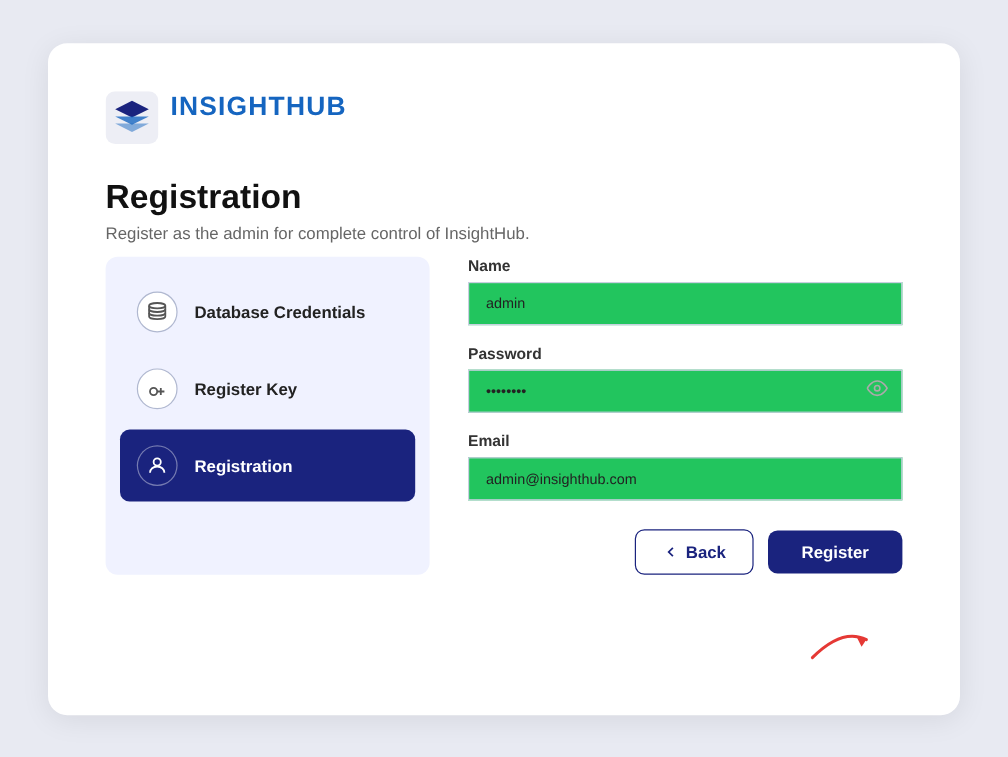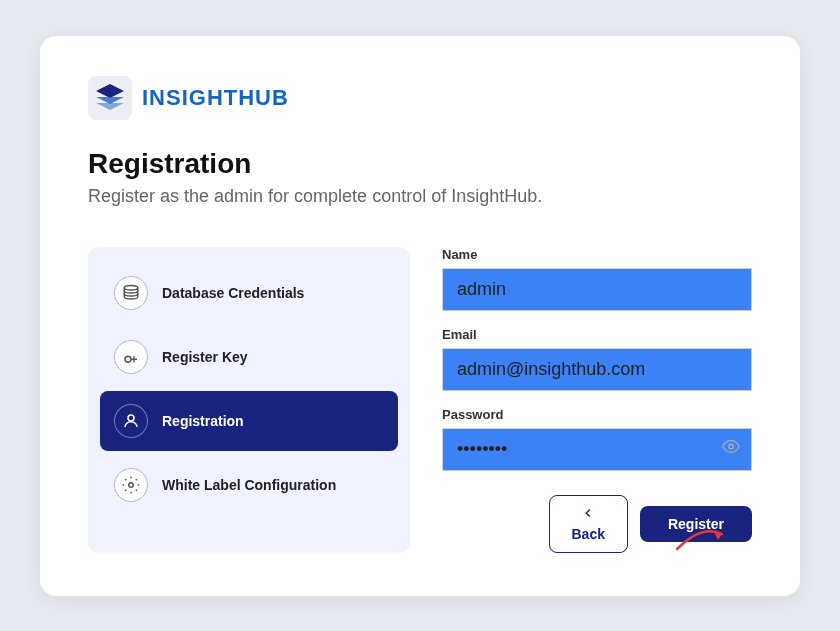--- a/index.html
+++ b/index.html
@@ -15,21 +15,21 @@
       background: #fff;
       border-radius: 16px;
       padding: 40px 48px;
       width: 760px;
       min-height: 560px;
       box-shadow: 0 4px 24px rgba(0,0,0,0.08);
       position: relative;
     }
     .logo-area {
       display: flex;
-      align-items: center;
+      align-items: flex-start;
       gap: 10px;
       margin-bottom: 28px;
     }
     .logo-icon {
       width: 44px;
       height: 44px;
     }
     .logo-text {
       font-size: 22px;
       font-weight: 800;
@@ -39,33 +39,33 @@
     .logo-text span {
       color: #1565c0;
     }
     .page-title {
       font-size: 28px;
       font-weight: 700;
       color: #111;
       margin-bottom: 6px;
     }
     .page-subtitle {
-      font-size: 18px;
+      font-size: 14px;
       color: #666;
-      margin-bottom: 40px;
+      margin-bottom: 12px;
     }
     .content-row {
       display: flex;
       gap: 32px;
     }
     .sidebar {
       background: #f0f2ff;
       border-radius: 10px;
       padding: 16px 12px;
-      width: 322px;
+      width: 270px;
       flex-shrink: 0;
       display: flex;
       flex-direction: column;
       gap: 4px;
     }
     .sidebar-item {
       display: flex;
       align-items: center;
       gap: 14px;
       padding: 13px 14px;
@@ -115,25 +115,25 @@
     }
     .form-label {
       font-size: 13px;
       font-weight: 600;
       color: #333;
     }
     .form-input {
       border: 1.5px solid #c8cfe0;
       border-radius: 0;
       padding: 10px 14px;
-      font-size: 18px;
+      font-size: 12px;
       color: #222;
       outline: none;
       width: 100%;
-      background: #3b82f6;
+      background: #22c55e;
     }
     .input-wrap {
       position: relative;
     }
     .input-wrap .form-input {
       padding-right: 40px;
     }
     .eye-icon {
       position: absolute;
       right: 12px;
@@ -156,21 +156,20 @@
       background: #fff;
       color: #1a237e;
       border-radius: 8px;
       padding: 10px 22px;
       font-size: 14px;
       font-weight: 600;
       cursor: pointer;
       display: flex;
       align-items: center;
       gap: 6px;
-      flex-direction: column;
     }
     .btn-register {
       background: #1a237e;
       color: #fff;
       border: none;
       border-radius: 8px;
       padding: 10px 28px;
       font-size: 14px;
       font-weight: 700;
       cursor: pointer;
@@ -232,55 +231,46 @@
       <div class="sidebar-item active">
         <div class="icon-wrap">
           <svg width="18" height="18" viewBox="0 0 24 24" fill="none" stroke="#fff" stroke-width="2">
               <circle cx="12" cy="8" r="4"></circle>
               <path d="M4 20c0-4 3.6-7 8-7s8 3 8 7"></path>
             </svg>
         </div>
         <span class="item-label">Registration</span>
       </div>
 
-      <div class="sidebar-item">
-        <div class="icon-wrap">
-          <svg width="18" height="18" viewBox="0 0 24 24" fill="none" stroke="#555" stroke-width="2">
-              <circle cx="12" cy="12" r="3"></circle>
-              <path d="M12 1v2M12 21v2M4.22 4.22l1.42 1.42M18.36 18.36l1.42 1.42M1 12h2M21 12h2M4.22 19.78l1.42-1.42M18.36 5.64l1.42-1.42"></path>
-            </svg>
-        </div>
-        <span class="item-label">White Label Configuration</span>
-      </div>
     </div>
 
     <div class="form-area">
       <div class="form-group">
         <label class="form-label">Name</label>
         <input class="form-input" type="text" value="admin" style="">
-      </div>
-
-      <div class="form-group">
-        <label class="form-label">Email</label>
-        <input class="form-input" type="email" value="admin@insighthub.com" style="">
       </div>
 
       <div class="form-group">
         <label class="form-label">Password</label>
         <div class="input-wrap">
           <input class="form-input" type="password" value="12345678" style="">
           <span class="eye-icon">
             <svg width="18" height="18" viewBox="0 0 24 24" fill="none" stroke="#aaa" stroke-width="1.8">
                 <path d="M1 12s4-8 11-8 11 8 11 8-4 8-11 8-11-8-11-8z"></path>
                 <circle cx="12" cy="12" r="3"></circle>
               </svg>
           </span>
         </div>
       </div>
 
+      <div class="form-group">
+        <label class="form-label">Email</label>
+        <input class="form-input" type="email" value="admin@insighthub.com" style="">
+      </div>
+
 
       <div class="btn-row">
         <button class="btn-back">
           <svg width="14" height="14" viewBox="0 0 24 24" fill="none" stroke="#1a237e" stroke-width="2.5">
               <polyline points="15,18 9,12 15,6"></polyline>
             </svg>
           <span>Back</span>
         </button>
         <button class="btn-register">
           <span>Register</span>

